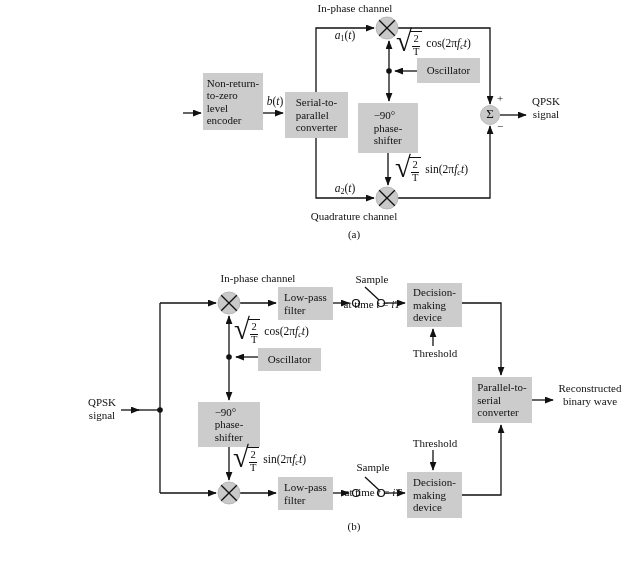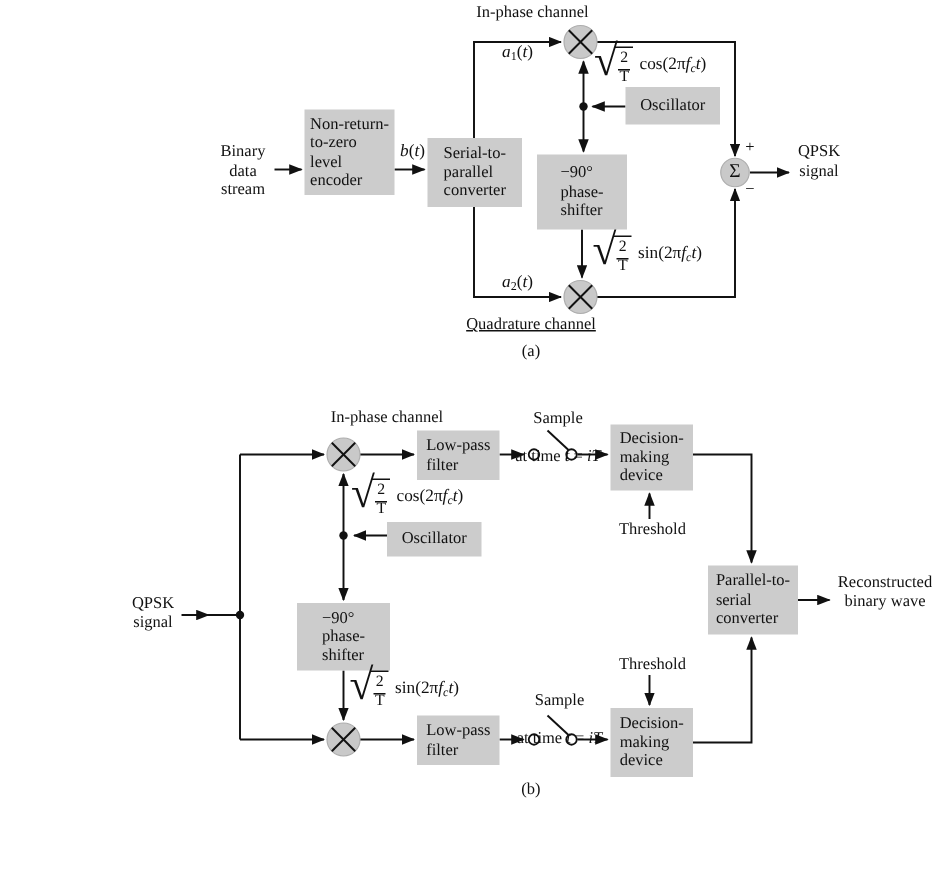--- a/index.html
+++ b/index.html
@@ -117,23 +117,20 @@
       <circle cx="356" cy="303" r="3.5" class="sw"></circle>
       <circle cx="381" cy="303" r="3.5" class="sw"></circle>
     </g>
     <g>
       <line x1="365" y1="477" x2="379" y2="490" class="wire"></line>
       <circle cx="356" cy="493" r="3.5" class="sw"></circle>
       <circle cx="381" cy="493" r="3.5" class="sw"></circle>
     </g>
   </svg>
 
-  <div class="lbl" style="left:135px;top:95px;width:54px;">Binary
-data
-stream</div>
   <div class="box" style="left:203px;top:73px;width:60px;height:57px;">Non-return-
 to-zero
 level
 encoder</div>
   <div class="siglbl" style="left:263px;top:95px;width:24px;"><i>b</i><span>(</span><i>t</i><span>)</span></div>
   <div class="box" style="left:285px;top:92px;width:63px;height:46px;">Serial-to-
 parallel
 converter</div>
   <div class="lbl" style="left:305px;top:2px;width:100px;">In-phase channel</div>
   <div class="siglbl" style="left:331px;top:29px;width:28px;"><i>a</i><sub>1</sub><span>(</span><i>t</i><span>)</span></div>
@@ -159,21 +156,21 @@
       <span class="rnd">
         <span class="fr">
           <span class="fnum">2</span>
           <span class="fden">T</span>
         </span>
       </span>
     <span class="fn"><span>sin(2π</span><i>f</i><sub>c</sub><i>t</i><span>)</span></span>
   </div>
 
   <div class="siglbl" style="left:331px;top:182px;width:28px;"><i>a</i><sub>2</sub><span>(</span><i>t</i><span>)</span></div>
-  <div class="lbl" style="left:304px;top:210px;width:100px;text-decoration:underline;">Quadrature channel</div>
+  <div class="lbl" style="left:304px;top:210px;width:100px;">Quadrature channel</div>
   <div class="lbl" style="left:334px;top:228px;width:40px;">(a)</div>
 
   <div class="lbl sigma" style="left:483px;top:107px;width:14px;">Σ</div>
   <div class="lbl pm" style="left:493px;top:92px;width:14px;">+</div>
   <div class="lbl pm" style="left:493px;top:120px;width:14px;">−</div>
   <div class="lbl" style="left:527px;top:95px;width:38px;">QPSK
 signal</div>
 
   <div class="lbl" style="left:83px;top:396px;width:38px;">QPSK
 signal</div>

